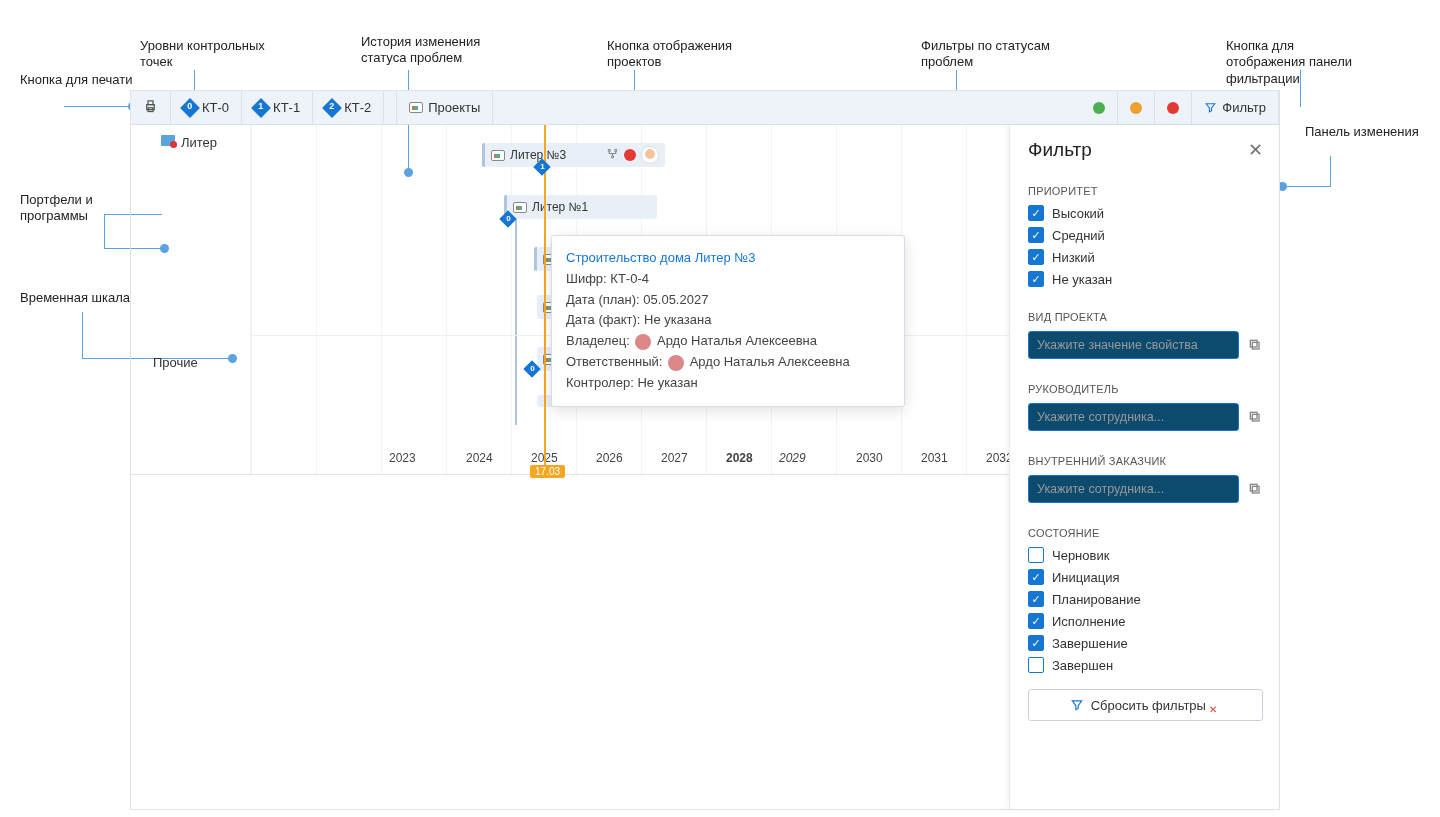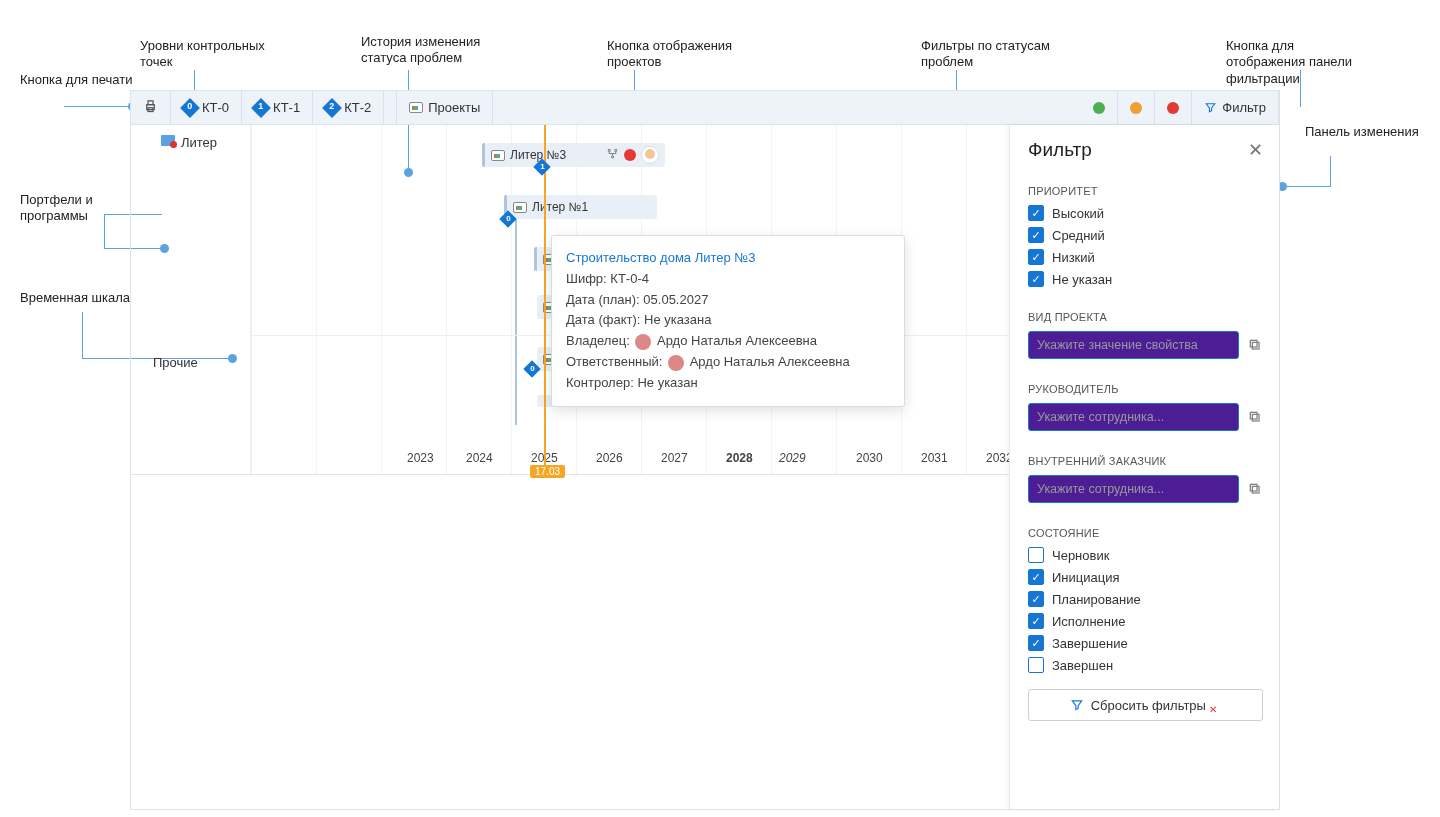--- a/index.html
+++ b/index.html
@@ -66,21 +66,21 @@
 .filter-panel { position: absolute; right: 0; top: 34px; width: 270px; bottom: 0; background: #fff; border-left: 1px solid #e5e9ef; box-shadow: -2px 0 6px rgba(0,0,0,.05); padding: 14px 16px 14px 18px; overflow:auto; z-index:15; }
 .fp-head { display:flex; justify-content:space-between; align-items:center; margin-bottom:10px; }
 .fp-title { font-size: 19px; color:#222; }
 .fp-close { font-size: 18px; color:#777; cursor:pointer; }
 .fp-section-title { font-size: 11px; color:#555; letter-spacing: .02em; margin: 24px 0 8px; }
 .chk { display:flex; align-items:center; gap:8px; margin: 6px 0; font-size:13px; color:#333; cursor:pointer; }
 .chk-box { width:16px; height:16px; border:1.5px solid #1676d3; border-radius:2px; display:flex; align-items:center; justify-content:center; background:#fff; }
 .chk-box.checked { background:#1676d3; }
 .chk-box.checked::after { content:"✓"; color:#fff; font-size:11px; line-height:1; }
 .fp-input-row { display:flex; gap:8px; align-items:center; }
-.fp-input { flex:1; height:28px; border:1.5px solid #1676d3; border-radius:3px; padding:0 8px; font-size:12.5px; color:#999; background:#4c1d95; }
+.fp-input { flex:1; height:28px; border:1.5px solid #1676d3; border-radius:3px; padding:0 8px; font-size:12.5px; color:#999; background:#0c4a6e; }
 .fp-input::placeholder { color:#999; }
 .fp-copy { width:16px; height:16px; color:#888; cursor:pointer; }
 .fp-copy svg{width:16px;height:16px;}
 .fp-reset { width:100%; height:32px; border:1px solid #c8d0db; background:#fff; border-radius:3px; margin-top:16px; display:flex; align-items:center; justify-content:center; gap:7px; font-size:13px; color:#333; cursor:pointer; }
 .fp-reset svg{width:14px;height:14px;}
 </style>
 </head>
 <body>
 
 <div class="ann" style="left:20px; top:72px;">Кнопка для печати</div>
@@ -253,21 +253,21 @@
 
       <div class="bar" style="left:286px; top:270px; width:46px; height:12px;"></div>
       <div class="milestone blue-fill" style="left:275px; top:238px;">
           <span class="num">0</span>
         </div>
       <div class="milestone" style="left:416px; top:238px;"></div>
 
       <div style="position:absolute; left:0; top:210px; right:0; height:1px; background:#eee;"></div>
 
       <div class="axis">
-          <div class="axis-year" style="left: 36px;">2023</div>
+          <div class="axis-year" style="left: 18px;">2023</div>
           <div class="axis-year" style="left: 95px;">2024</div>
           <div class="axis-year" style="left: 160px;">2025</div>
           <div class="axis-year" style="left: 225px;">2026</div>
           <div class="axis-year" style="left: 290px;">2027</div>
           <div class="axis-year" style="left: 355px; font-weight: bold;">2028</div>
           <div class="axis-year" style="left: 408px; font-style: italic;">2029</div>
           <div class="axis-year" style="left: 485px;">2030</div>
           <div class="axis-year" style="left: 550px;">2031</div>
           <div class="axis-year" style="left: 615px;">2032</div>
           <div class="axis-year" style="left: 680px;">2033</div>

